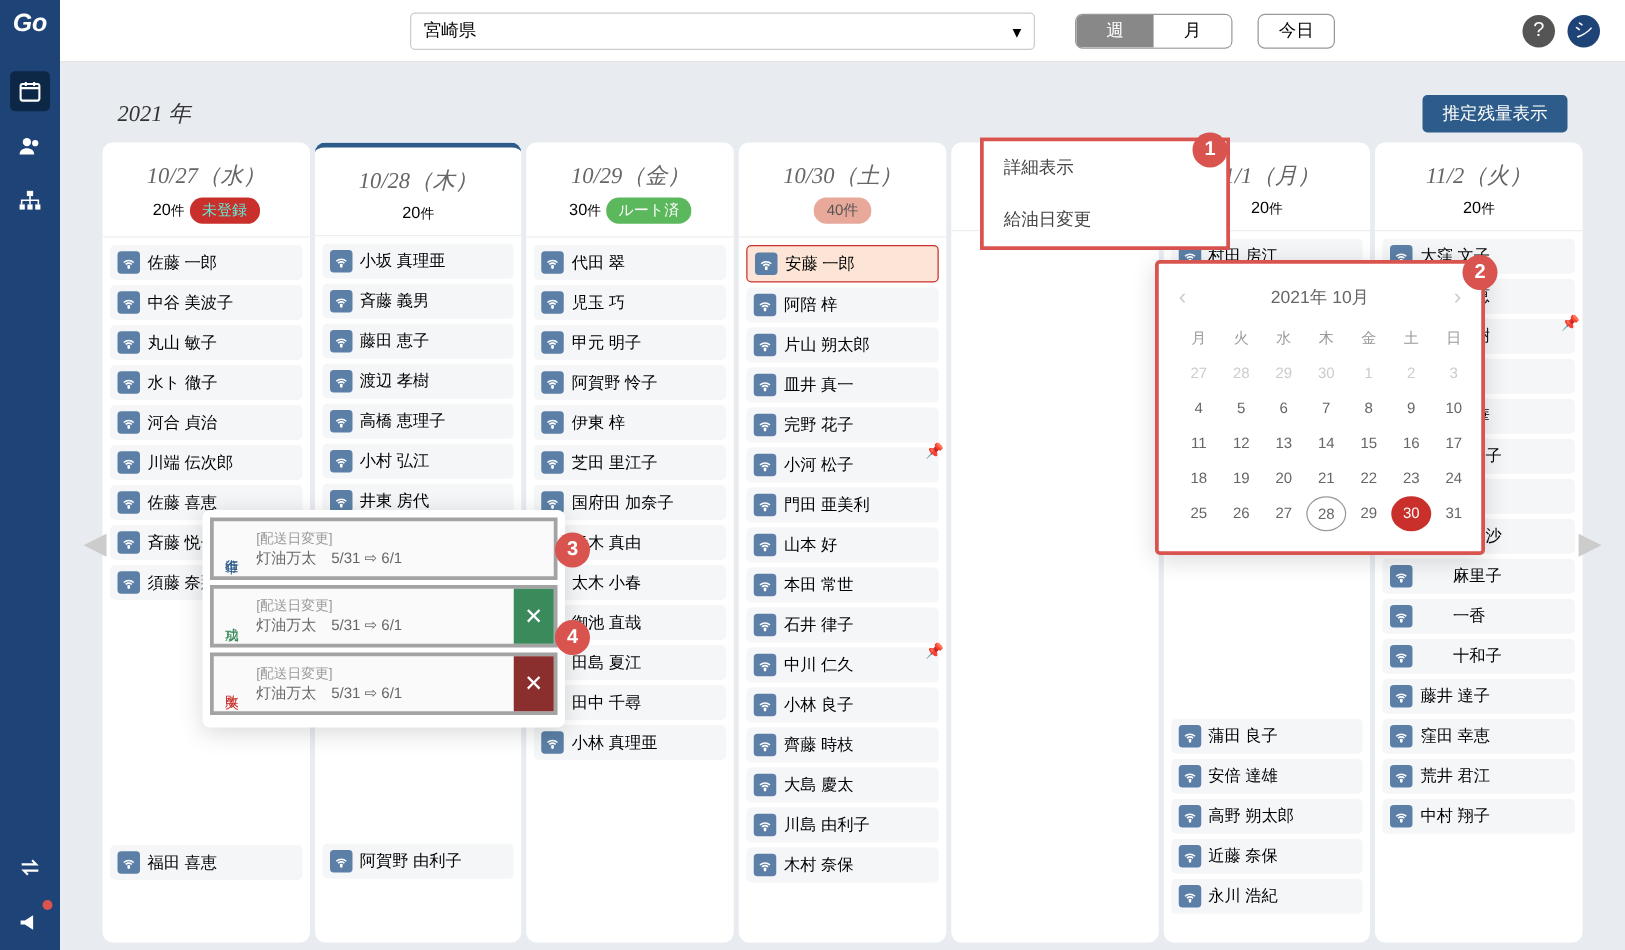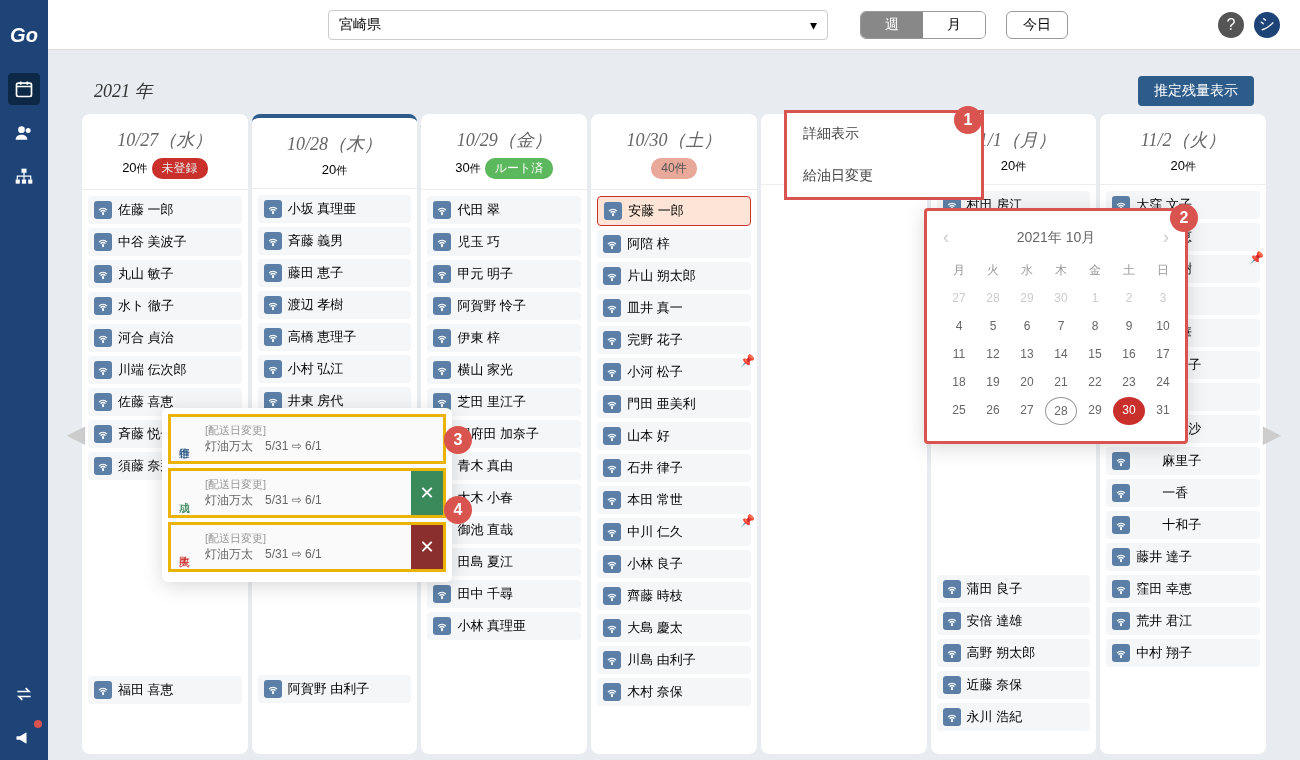--- a/index.html
+++ b/index.html
@@ -1,17 +1,17 @@
 <!DOCTYPE html>
 <html><head>
 <meta charset="utf-8">
 <style>
 *{margin:0;padding:0;box-sizing:border-box;font-family:"Hiragino Sans","Meiryo",sans-serif}
 body{background:#e8ecf0;display:flex;height:760px;width:1300px;overflow:hidden}
-.sidebar{width:48px;background:#1e4376;display:flex;flex-direction:column;align-items:center;padding-top:24px}
+.sidebar{width:48px;background:#1e4376;display:flex;flex-direction:column;align-items:center;padding-top:8px}
 .logo{color:#fff;font-style:italic;font-weight:bold;font-size:20px;margin-bottom:20px}
 .nav-icon{width:32px;height:32px;display:flex;align-items:center;justify-content:center;color:#fff;margin:6px 0;cursor:pointer;border-radius:4px}
 .nav-icon.active{background:#0d2847}
 .nav-icon svg{width:20px;height:20px}
 .spacer{flex:1}
 .alert-dot{position:relative}
 .alert-dot::after{content:'';position:absolute;top:-2px;right:-2px;width:8px;height:8px;background:#d9534f;border-radius:50%}
 .main{flex:1;display:flex;flex-direction:column;background:#e8ecf0}
 .topbar{height:50px;background:#fff;display:flex;align-items:center;padding:0 20px;gap:12px;border-bottom:1px solid #ddd}
 .dropdown{flex:0 0 500px;margin-left:260px;height:30px;border:1px solid #ccc;border-radius:4px;padding:0 10px;display:flex;align-items:center;justify-content:space-between;background:#fff;cursor:pointer;font-size:14px}
@@ -29,21 +29,21 @@
 .week-grid{display:flex;gap:4px;padding:0 8px;height:640px;position:relative}
 .nav-arrow{position:absolute;top:50%;transform:translateY(-50%);width:24px;height:40px;display:flex;align-items:center;justify-content:center;color:#ccc;cursor:pointer;font-size:24px}
 .nav-arrow.left{left:-10px}
 .nav-arrow.right{right:-10px}
 .day-col{flex:1;background:#fff;border-radius:8px;display:flex;flex-direction:column;overflow:hidden}
 .day-col.today{border-top:4px solid #2e5c8a}
 .day-header{padding:14px 8px 10px;text-align:center;border-bottom:1px solid #eee}
 .day-date{font-size:18px;font-family:serif;font-style:italic;color:#666}
 .day-count{margin-top:6px;font-size:13px}
 .count-badge{display:inline-block;padding:2px 10px;border-radius:10px;font-size:12px}
-.badge-red{background:#c9302c;color:#e5e5e5;margin-left:4px}
+.badge-red{background:#c9302c;color:#5eead4;margin-left:4px}
 .badge-green{background:#5cb85c;color:#fff;margin-left:4px}
 .badge-salmon{background:#e8a89a;color:#555}
 .day-list{flex:1;overflow-y:hidden;padding:6px}
 .person-item{display:flex;align-items:center;background:#f4f6f8;border-radius:4px;margin-bottom:4px;padding:5px 6px;font-size:13px;cursor:pointer;position:relative}
 .person-item.selected{border:1px solid #c9302c;background:#fce5d6}
 .wifi-icon{width:18px;height:18px;background:#5b7fa6;border-radius:3px;margin-right:6px;display:flex;align-items:center;justify-content:center;flex-shrink:0}
 .wifi-icon svg{width:12px;height:12px}
 .pin-icon{position:absolute;right:-4px;top:-4px;color:#2e5c8a;font-size:12px}
 .context-menu{position:absolute;background:#fff;border:3px solid #d9534f;width:200px;z-index:10}
 .context-item{padding:12px 16px;font-size:14px;cursor:pointer;color:#444}
@@ -52,21 +52,21 @@
 .cal-header{display:flex;justify-content:space-between;align-items:center;margin-bottom:10px;color:#666}
 .cal-nav{color:#ccc;cursor:pointer;font-size:18px}
 .cal-title{font-size:14px}
 .cal-grid{display:grid;grid-template-columns:repeat(7,32px);gap:2px;font-size:12px;text-align:center}
 .cal-dow{color:#999;padding:4px}
 .cal-day{padding:6px 4px;color:#ccc;cursor:pointer}
 .cal-day.curr{color:#666}
 .cal-day.circled{border:1px solid #999;border-radius:50%}
 .cal-day.filled{background:#c9302c;color:#fff;border-radius:50%}
 .toast-stack{position:absolute;z-index:15;background:#fff;border-radius:6px;box-shadow:0 4px 20px rgba(0,0,0,0.15);padding:6px}
-.toast{display:flex;border:3px solid #eab308;margin-bottom:4px;background:#fafafa}
+.toast{display:flex;border:3px solid #a3a3a3;margin-bottom:4px;background:#fafafa}
 .toast-label{width:26px;display:flex;align-items:center;justify-content:center;font-size:11px;writing-mode:vertical-rl;padding:4px 2px}
 .toast-label.progress{color:#2e5c8a}
 .toast-label.success{color:#3a8a5c}
 .toast-label.fail{color:#c9302c}
 .toast-body{flex:1;padding:6px 8px;font-size:12px;color:#666}
 .toast-body .line1{color:#999;font-size:11px}
 .toast-close{width:32px;display:flex;align-items:center;justify-content:center;color:#fff;cursor:pointer;font-size:18px}
 .toast-close.green{background:#3a8a5c}
 .toast-close.red{background:#8b2e2e}
 </style>
@@ -491,29 +491,20 @@
               </span>
               <span>伊東 梓</span>
             </div>
             <div class="person-item">
               <span class="wifi-icon">
                 <svg viewBox="0 0 24 24" fill="none" stroke="#fff" stroke-width="2.5">
                   <path d="M4 12a12 12 0 0116 0M7 15a8 8 0 0110 0M10 18a4 4 0 014 0"></path>
                   <circle cx="12" cy="20" r="1" fill="#fff"></circle>
                 </svg>
               </span>
-              <span>横山 家光</span>
-            </div>
-            <div class="person-item">
-              <span class="wifi-icon">
-                <svg viewBox="0 0 24 24" fill="none" stroke="#fff" stroke-width="2.5">
-                  <path d="M4 12a12 12 0 0116 0M7 15a8 8 0 0110 0M10 18a4 4 0 014 0"></path>
-                  <circle cx="12" cy="20" r="1" fill="#fff"></circle>
-                </svg>
-              </span>
               <span>芝田 里江子</span>
             </div>
             <div class="person-item">
               <span class="wifi-icon">
                 <svg viewBox="0 0 24 24" fill="none" stroke="#fff" stroke-width="2.5">
                   <path d="M4 12a12 12 0 0116 0M7 15a8 8 0 0110 0M10 18a4 4 0 014 0"></path>
                   <circle cx="12" cy="20" r="1" fill="#fff"></circle>
                 </svg>
               </span>
               <span>国府田 加奈子</span>
@@ -653,30 +644,30 @@
               </span>
               <span>山本 好</span>
             </div>
             <div class="person-item">
               <span class="wifi-icon">
                 <svg viewBox="0 0 24 24" fill="none" stroke="#fff" stroke-width="2.5">
                   <path d="M4 12a12 12 0 0116 0M7 15a8 8 0 0110 0M10 18a4 4 0 014 0"></path>
                   <circle cx="12" cy="20" r="1" fill="#fff"></circle>
                 </svg>
               </span>
+              <span>本田 常世</span>
+            </div>
+            <div class="person-item">
+              <span class="wifi-icon">
+                <svg viewBox="0 0 24 24" fill="none" stroke="#fff" stroke-width="2.5">
+                  <path d="M4 12a12 12 0 0116 0M7 15a8 8 0 0110 0M10 18a4 4 0 014 0"></path>
+                  <circle cx="12" cy="20" r="1" fill="#fff"></circle>
+                </svg>
+              </span>
               <span>石井 律子</span>
-            </div>
-            <div class="person-item">
-              <span class="wifi-icon">
-                <svg viewBox="0 0 24 24" fill="none" stroke="#fff" stroke-width="2.5">
-                  <path d="M4 12a12 12 0 0116 0M7 15a8 8 0 0110 0M10 18a4 4 0 014 0"></path>
-                  <circle cx="12" cy="20" r="1" fill="#fff"></circle>
-                </svg>
-              </span>
-              <span>本田 常世</span>
             </div>
             <div class="person-item">
               <span class="wifi-icon">
                 <svg viewBox="0 0 24 24" fill="none" stroke="#fff" stroke-width="2.5">
                   <path d="M4 12a12 12 0 0116 0M7 15a8 8 0 0110 0M10 18a4 4 0 014 0"></path>
                   <circle cx="12" cy="20" r="1" fill="#fff"></circle>
                 </svg>
               </span>
               <span>中川 仁久</span>
               <span class="pin-icon">📌</span>

